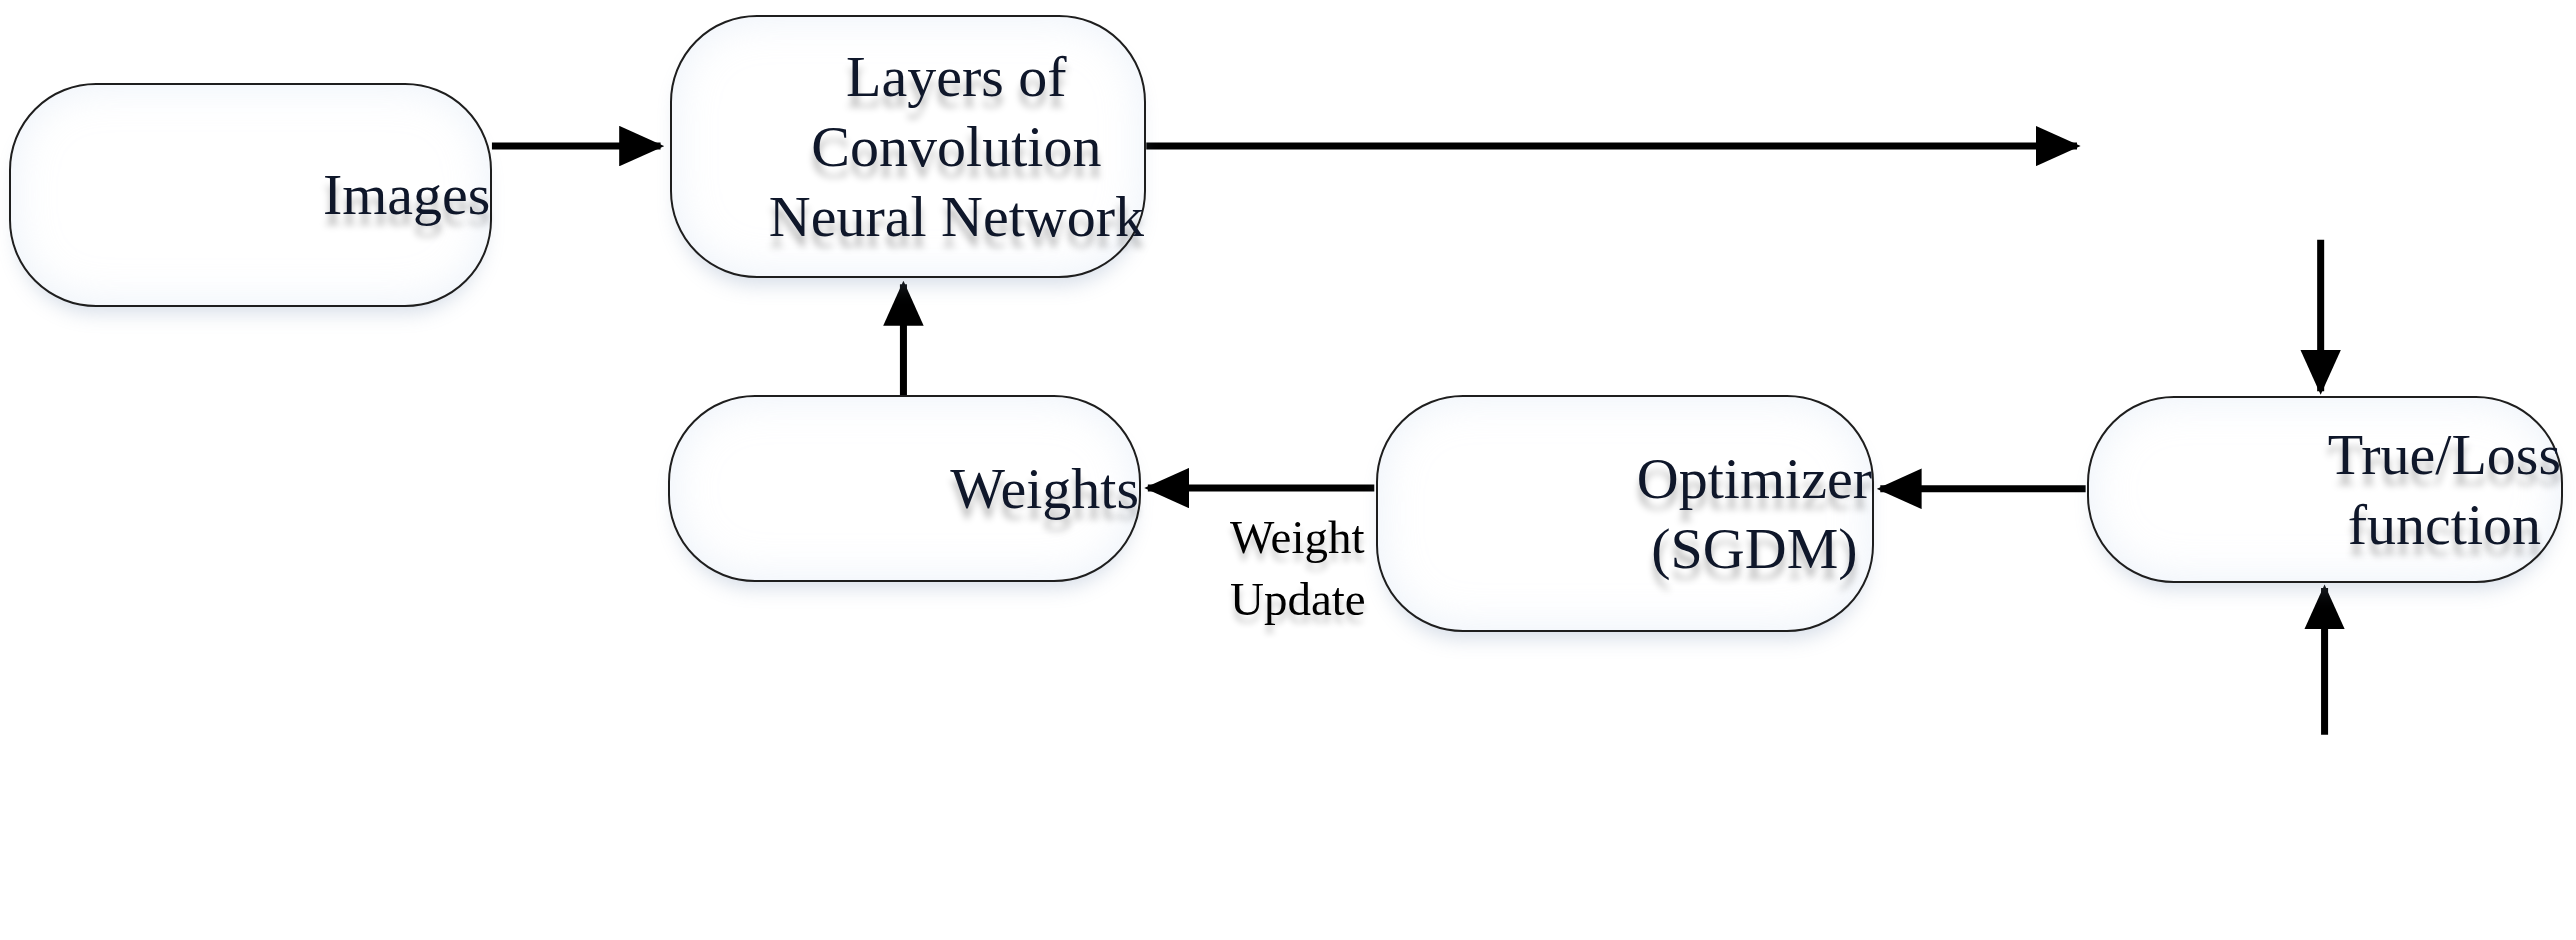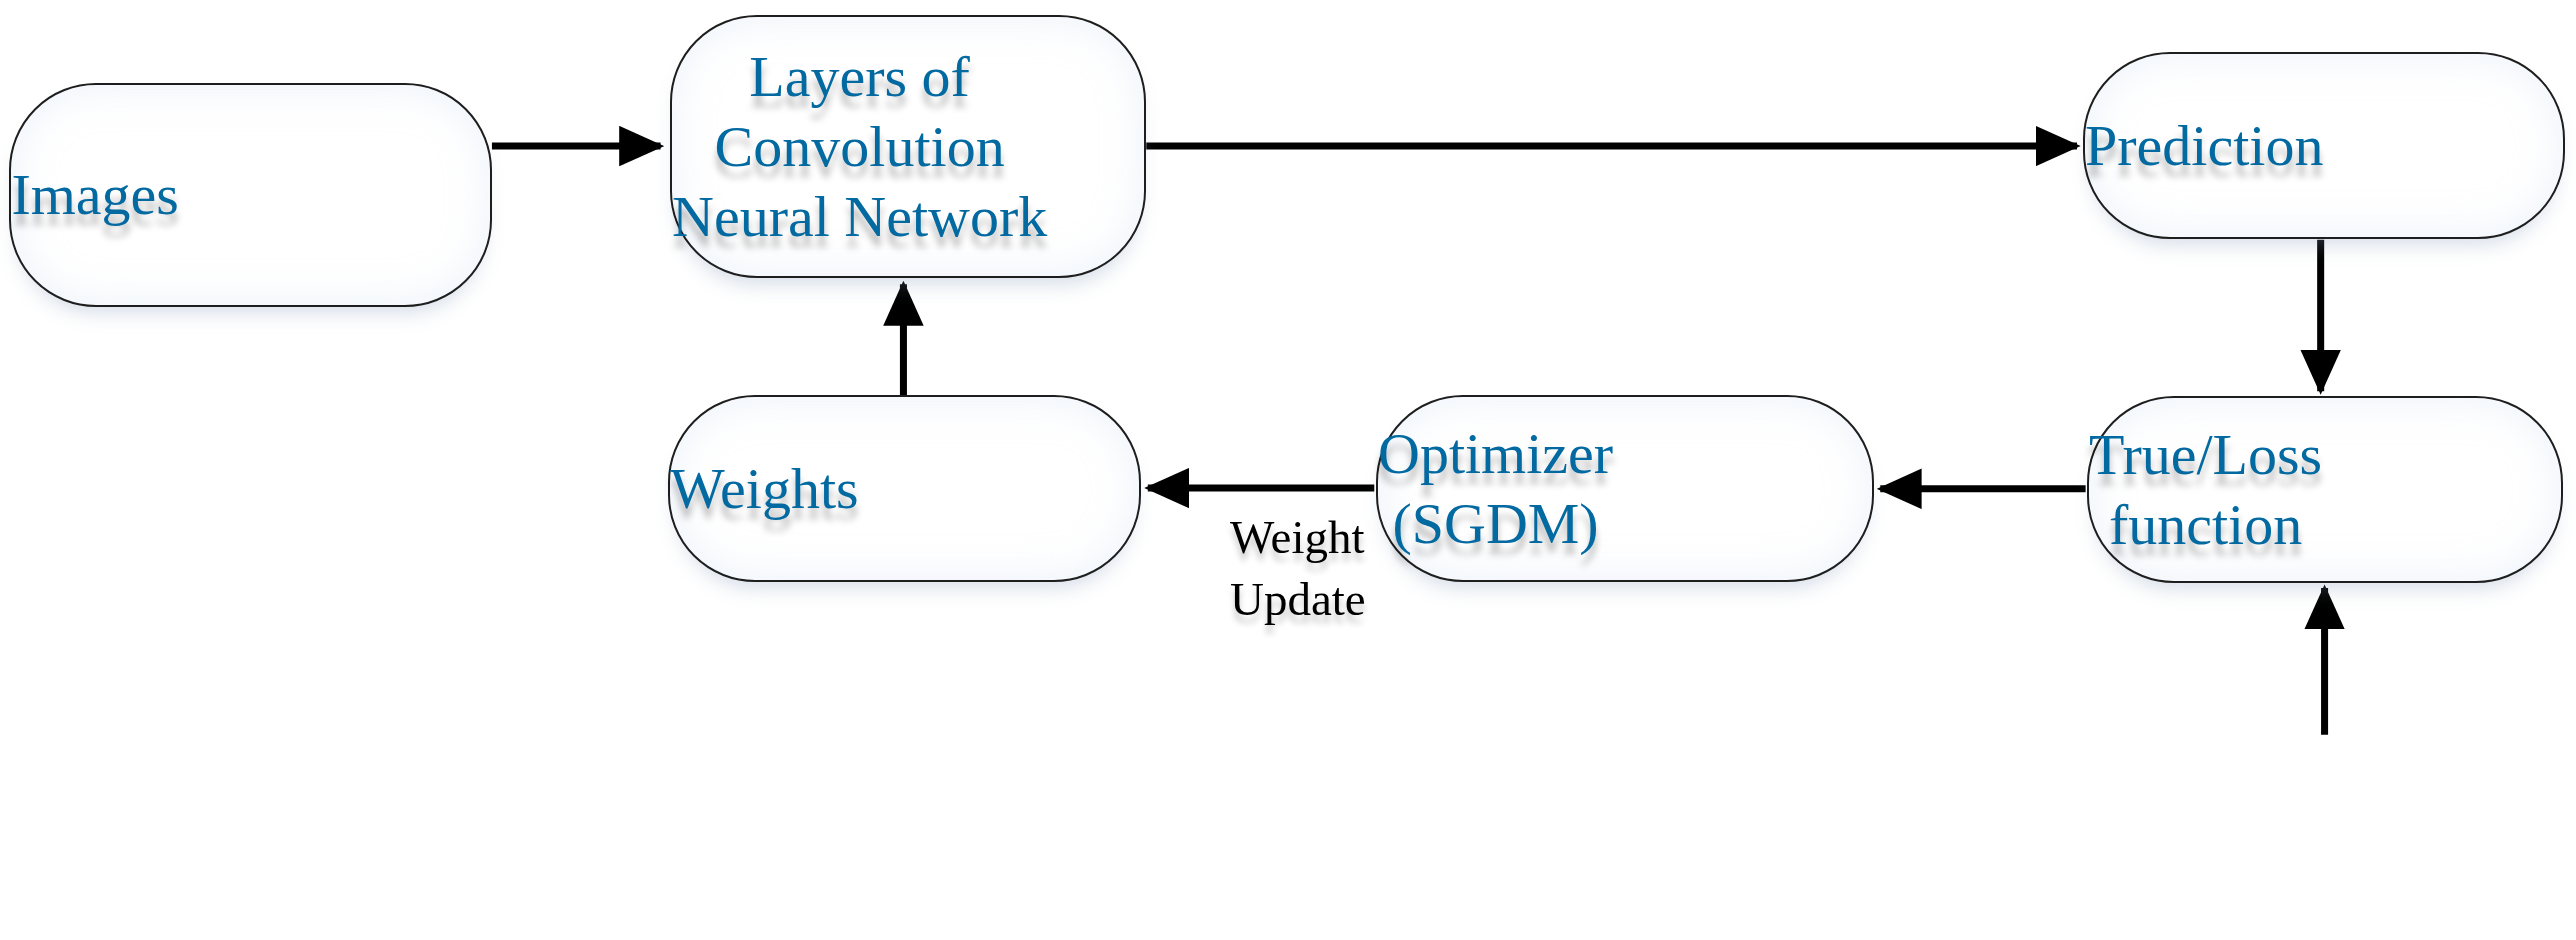--- a/index.html
+++ b/index.html
@@ -18,40 +18,40 @@
     position: absolute;
     left: 0; top: 0;
     width: 2576px; height: 941px;
     pointer-events: none;
   }
 
   .node {
     position: absolute;
     display: flex;
     align-items: center;
-    justify-content: flex-start;
+    justify-content: flex-end;
     text-align: center;
     background: #ffffff;
     border: 2.3px solid #1e1e1e;
     border-radius: 87px;
-    color: #0369a1;
+    color: #0f172a;
     font-size: 58px;
     line-height: 70px;
     white-space: pre-line;
     text-shadow: 0 11px 7.8px rgba(0,0,0,0.28);
     box-shadow: inset 0 0 43px rgba(202,218,240,0.38),
                 0 14px 19px -7.8px rgba(125,148,182,0.30);
   }
 
   .n-images      { left: 9.4px;   top: 55px;  width: 483px; height: 224px; margin-top: 28px; }
   .n-cnn         { left: 670px;  top: 15px;  width: 476px; height: 263px; }
   .n-prediction  { left: 2083px; top: 52px;  width: 482px; height: 187px; }
   .n-costloss    { left: 2087px; top: 396px; width: 476px; height: 187px; }
   .n-truelabels  { left: 2087px; top: 736px; width: 472px; height: 187px; }
-  .n-optimizer   { left: 1376px; top: 395px; width: 498px; height: 187px; }
+  .n-optimizer   { left: 1376px; top: 395px; width: 498px; height: 237px; }
   .n-weights     { left: 668px;  top: 395px; width: 473px; height: 187px; }
 
   .edge-label {
     position: absolute;
     left: 1190px;
     top: 506px;
     font-size: 47px;
     line-height: 62px;
     color: #000000;
     white-space: pre-line;
@@ -90,23 +90,20 @@
   <div class="node n-images">
     <span>Images</span>
   </div>
 
   <div class="node n-cnn">
     <span>Layers of
 Convolution
 Neural Network</span>
   </div>
 
-  <div class="node n-prediction">
-    <span>Prediction</span>
-  </div>
 
   <div class="node n-costloss">
     <span>True/Loss
 function</span>
   </div>
 
 
   <div class="node n-optimizer">
     <span>Optimizer
 (SGDM)</span>

